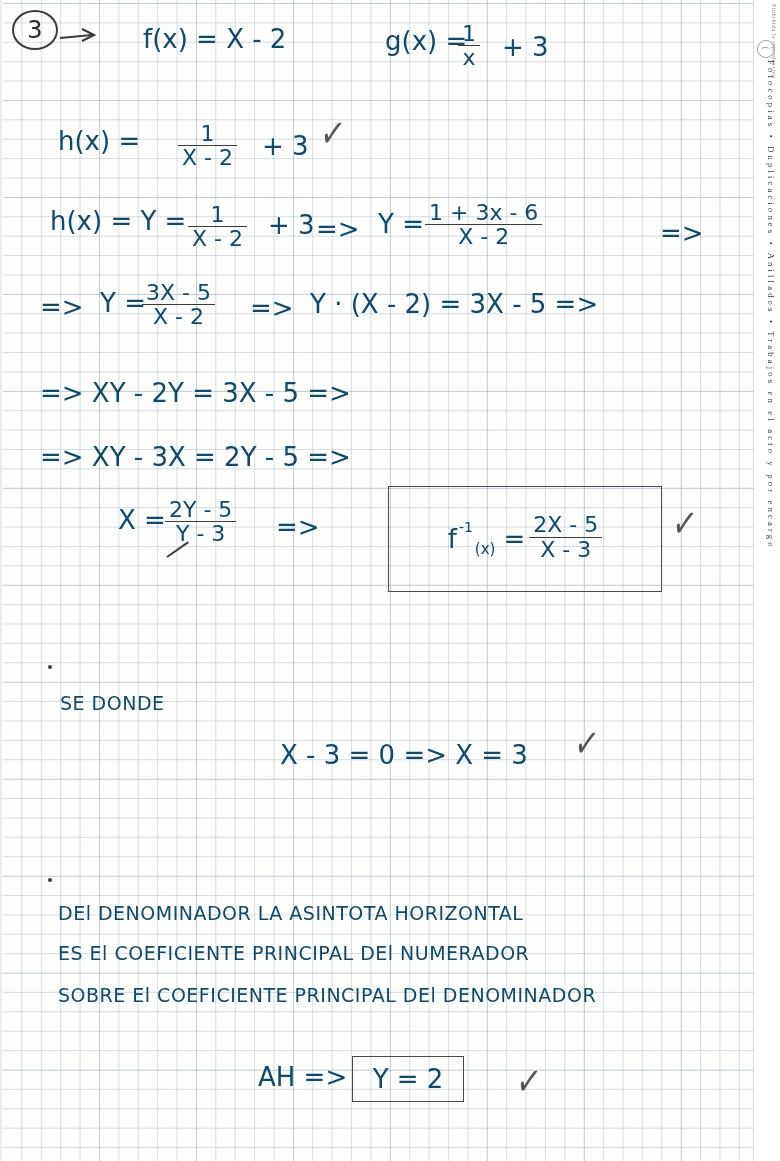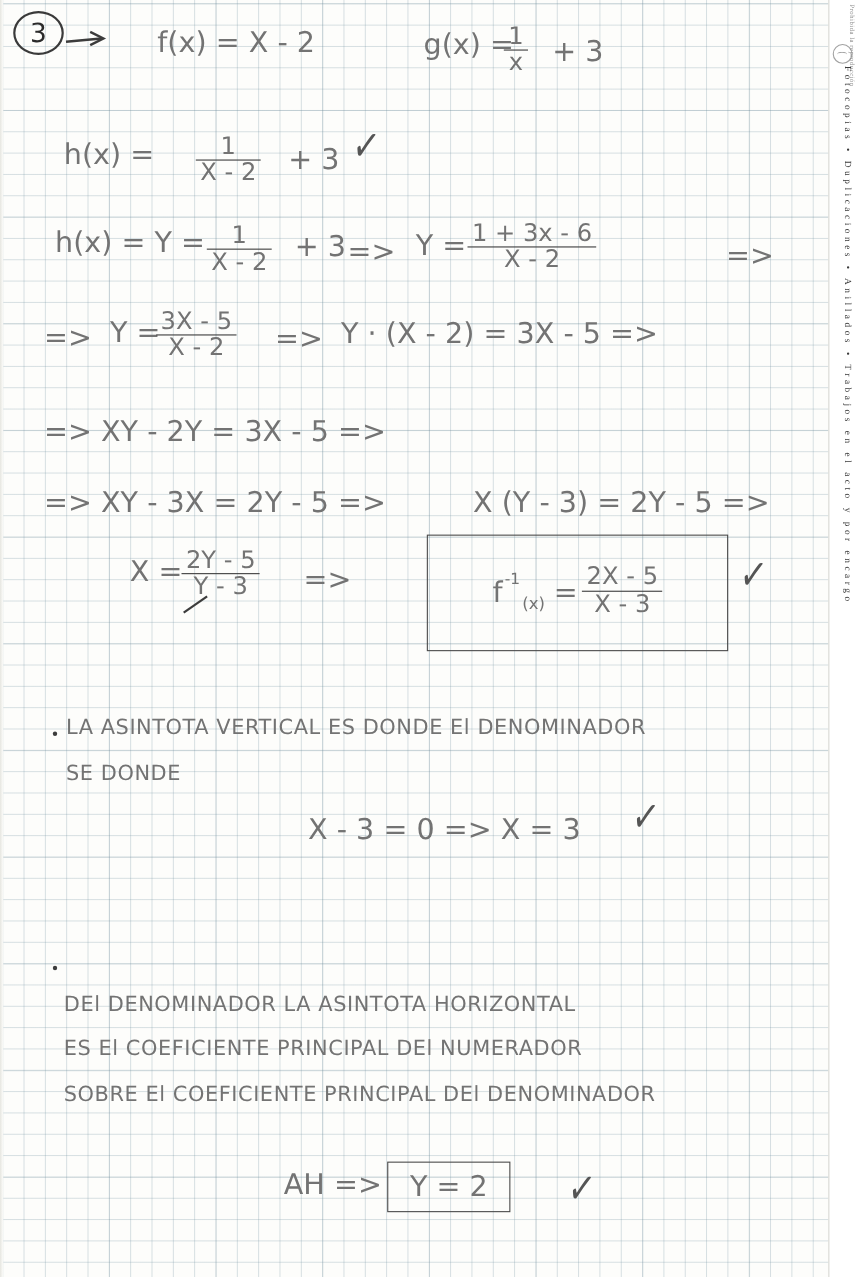--- a/index.html
+++ b/index.html
@@ -100,21 +100,21 @@
   #left-edge {
     position: absolute;
     left: 0; top: 0;
     width: 3px; height: 1161px;
     background: linear-gradient(to right, #e6e6e0, #fdfdfb);
   }
 
   
   .hw {
     position: absolute;
-    color: #737373;
+    color: #0c4a6e;
     font-family: "DejaVu Sans", sans-serif;
     white-space: nowrap;
     transform-origin: left top;
   }
   .big { font-size: 26px; }
   .med { font-size: 22px; }
   .caps { font-size: 19px; letter-spacing: 0.5px; }
 
   
   .frac {
@@ -240,21 +240,20 @@
       <span class="num">3X - 5</span>
       <span class="den">X - 2</span>
     </span>
   </div>
   <div class="hw big" style="left:250px; top:293px;">=&gt;</div>
   <div class="hw big" style="left:310px; top:289px;text-align:center;">Y · (X - 2) = 3X - 5   =&gt;</div>
 
   <div class="hw big" style="left:40px; top:378px;">=&gt;   XY - 2Y = 3X - 5   =&gt;</div>
 
   <div class="hw big" style="left:40px; top:442px;">=&gt;   XY - 3X = 2Y - 5   =&gt;</div>
-  <div class="hw big" style="left:430px; top:442px;">X (Y - 3) = 2Y - 5   =&gt;</div>
 
   <div class="hw big" style="left:118px; top:505px;">X =</div>
   <div class="hw med" style="left:165px; top:500px;">
     <span class="frac">
       <span class="num">2Y - 5</span>
       <span class="den">Y - 3</span>
     </span>
   </div>
   <div class="strike" style="left:167px; top:556px; width:26px; transform:rotate(-35deg);"></div>
   <div class="hw big" style="left:276px; top:512px;">=&gt;</div>
@@ -269,21 +268,20 @@
         <span class="frac">
           <span class="num">2X - 5</span>
           <span class="den">X - 3</span>
         </span>
       </span>
     </div>
   </div>
   <div class="checkmark" style="left:668px; top:500px;">✓</div>
 
   <div class="bullet-dot" style="left:48px; top:665px;"></div>
-  <div class="hw caps" style="left:60px; top:650px;">LA ASINTOTA VERTICAL  ES  DONDE  El  DENOMINADOR</div>
   <div class="hw caps" style="left:60px; top:692px;">SE  DONDE</div>
   <div class="hw big" style="left:280px; top:740px;">X - 3 = 0   =&gt;   X = 3</div>
   <div class="checkmark" style="left:570px; top:720px;">✓</div>
 
 
   <div class="bullet-dot" style="left:48px; top:878px;"></div>
   <div class="hw caps" style="left:58px; top:902px;">DEl  DENOMINADOR  LA  ASINTOTA  HORIZONTAL</div>
   <div class="hw caps" style="left:58px; top:942px;">ES  El  COEFICIENTE  PRINCIPAL  DEl  NUMERADOR</div>
   <div class="hw caps" style="left:58px; top:984px;">SOBRE  El  COEFICIENTE  PRINCIPAL  DEl  DENOMINADOR</div>
 

